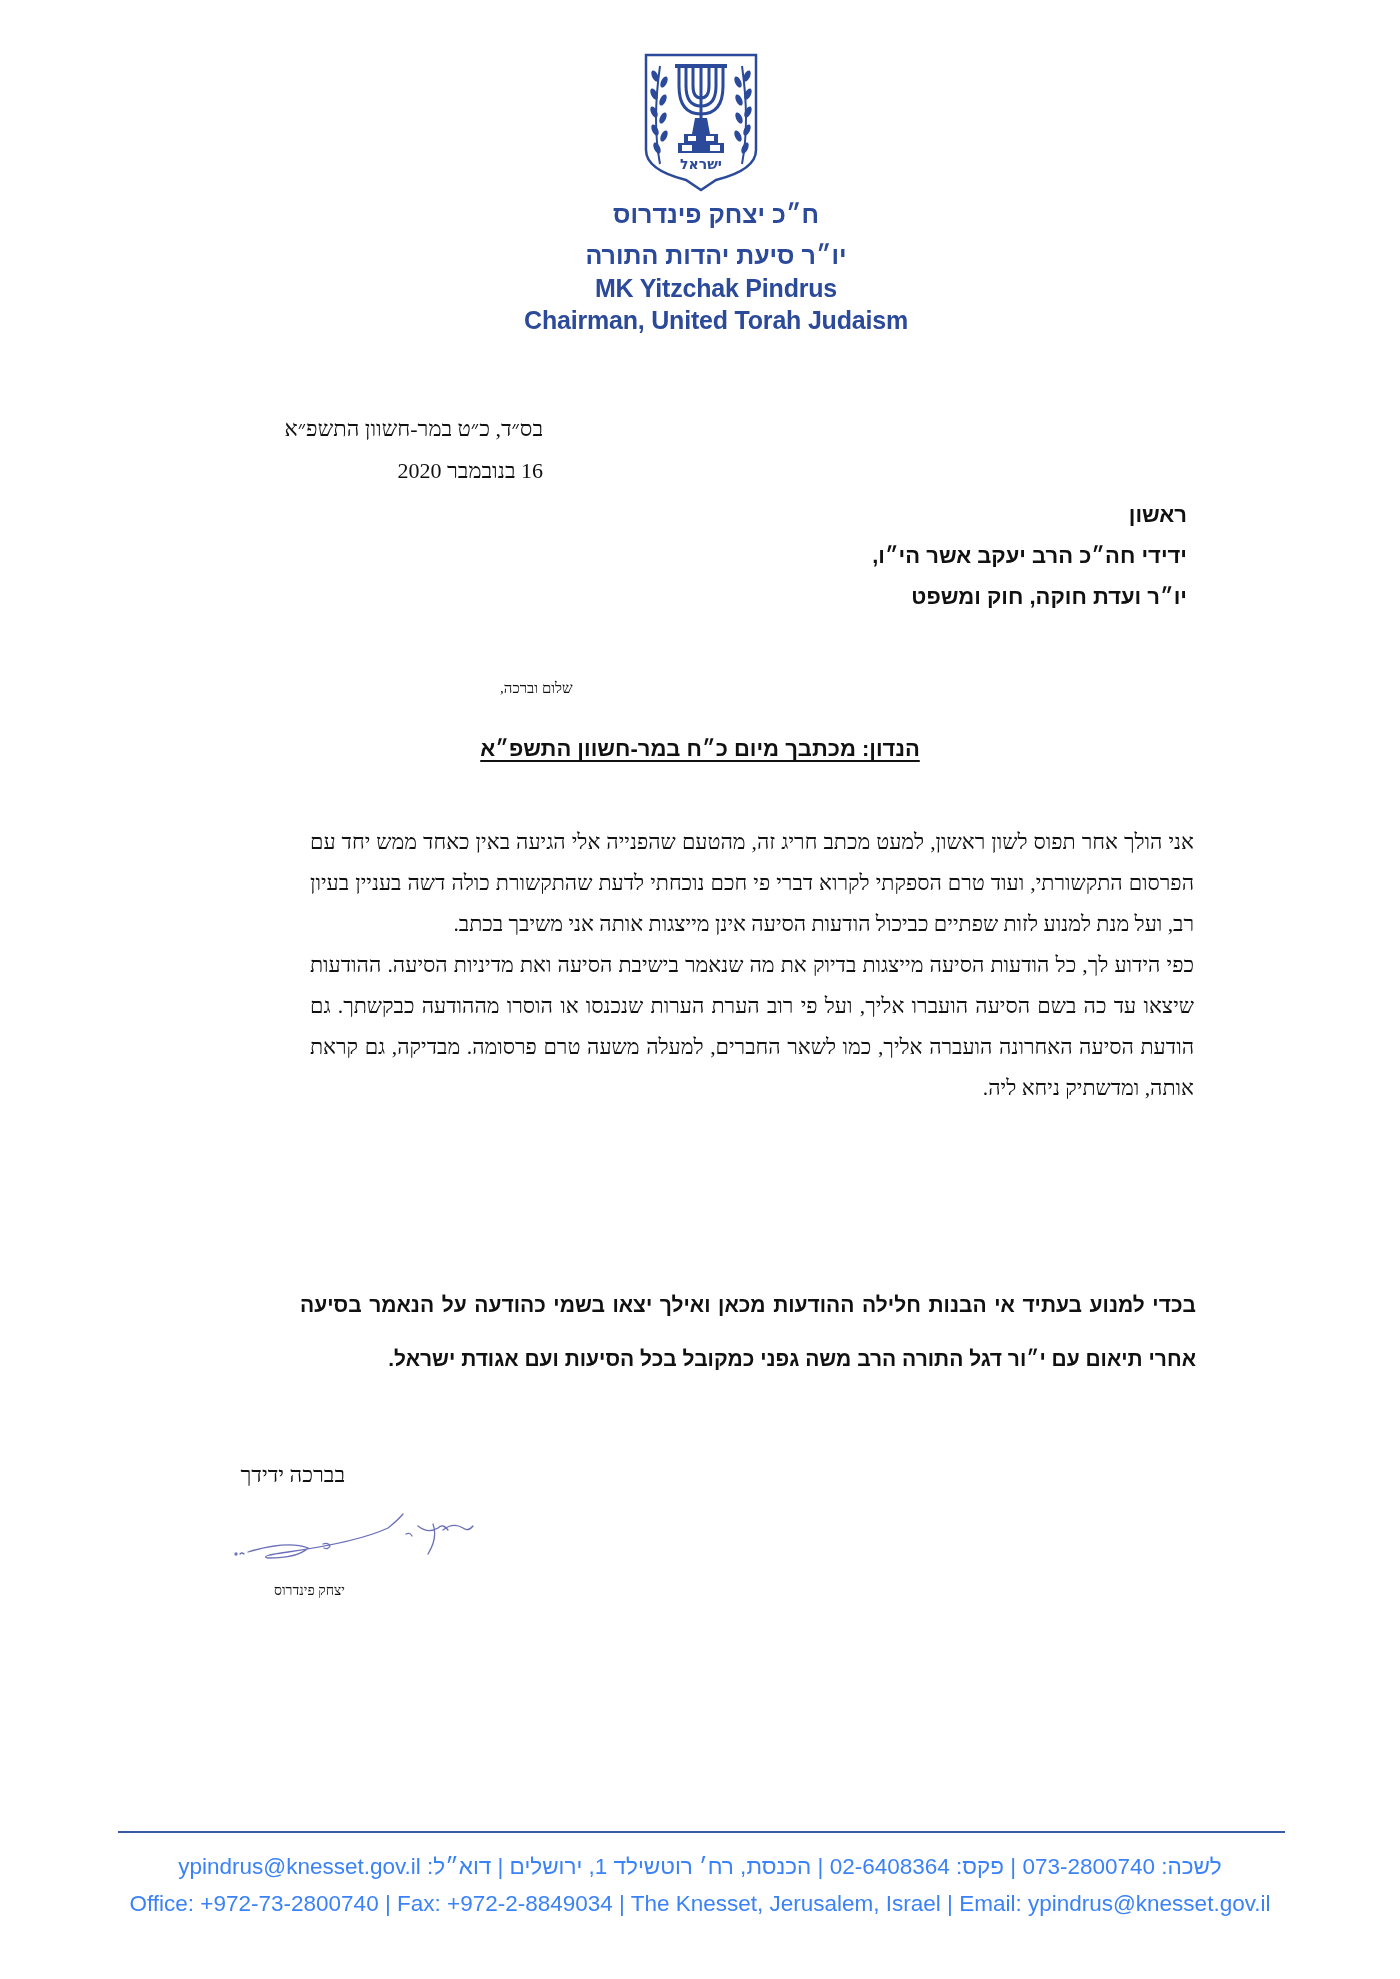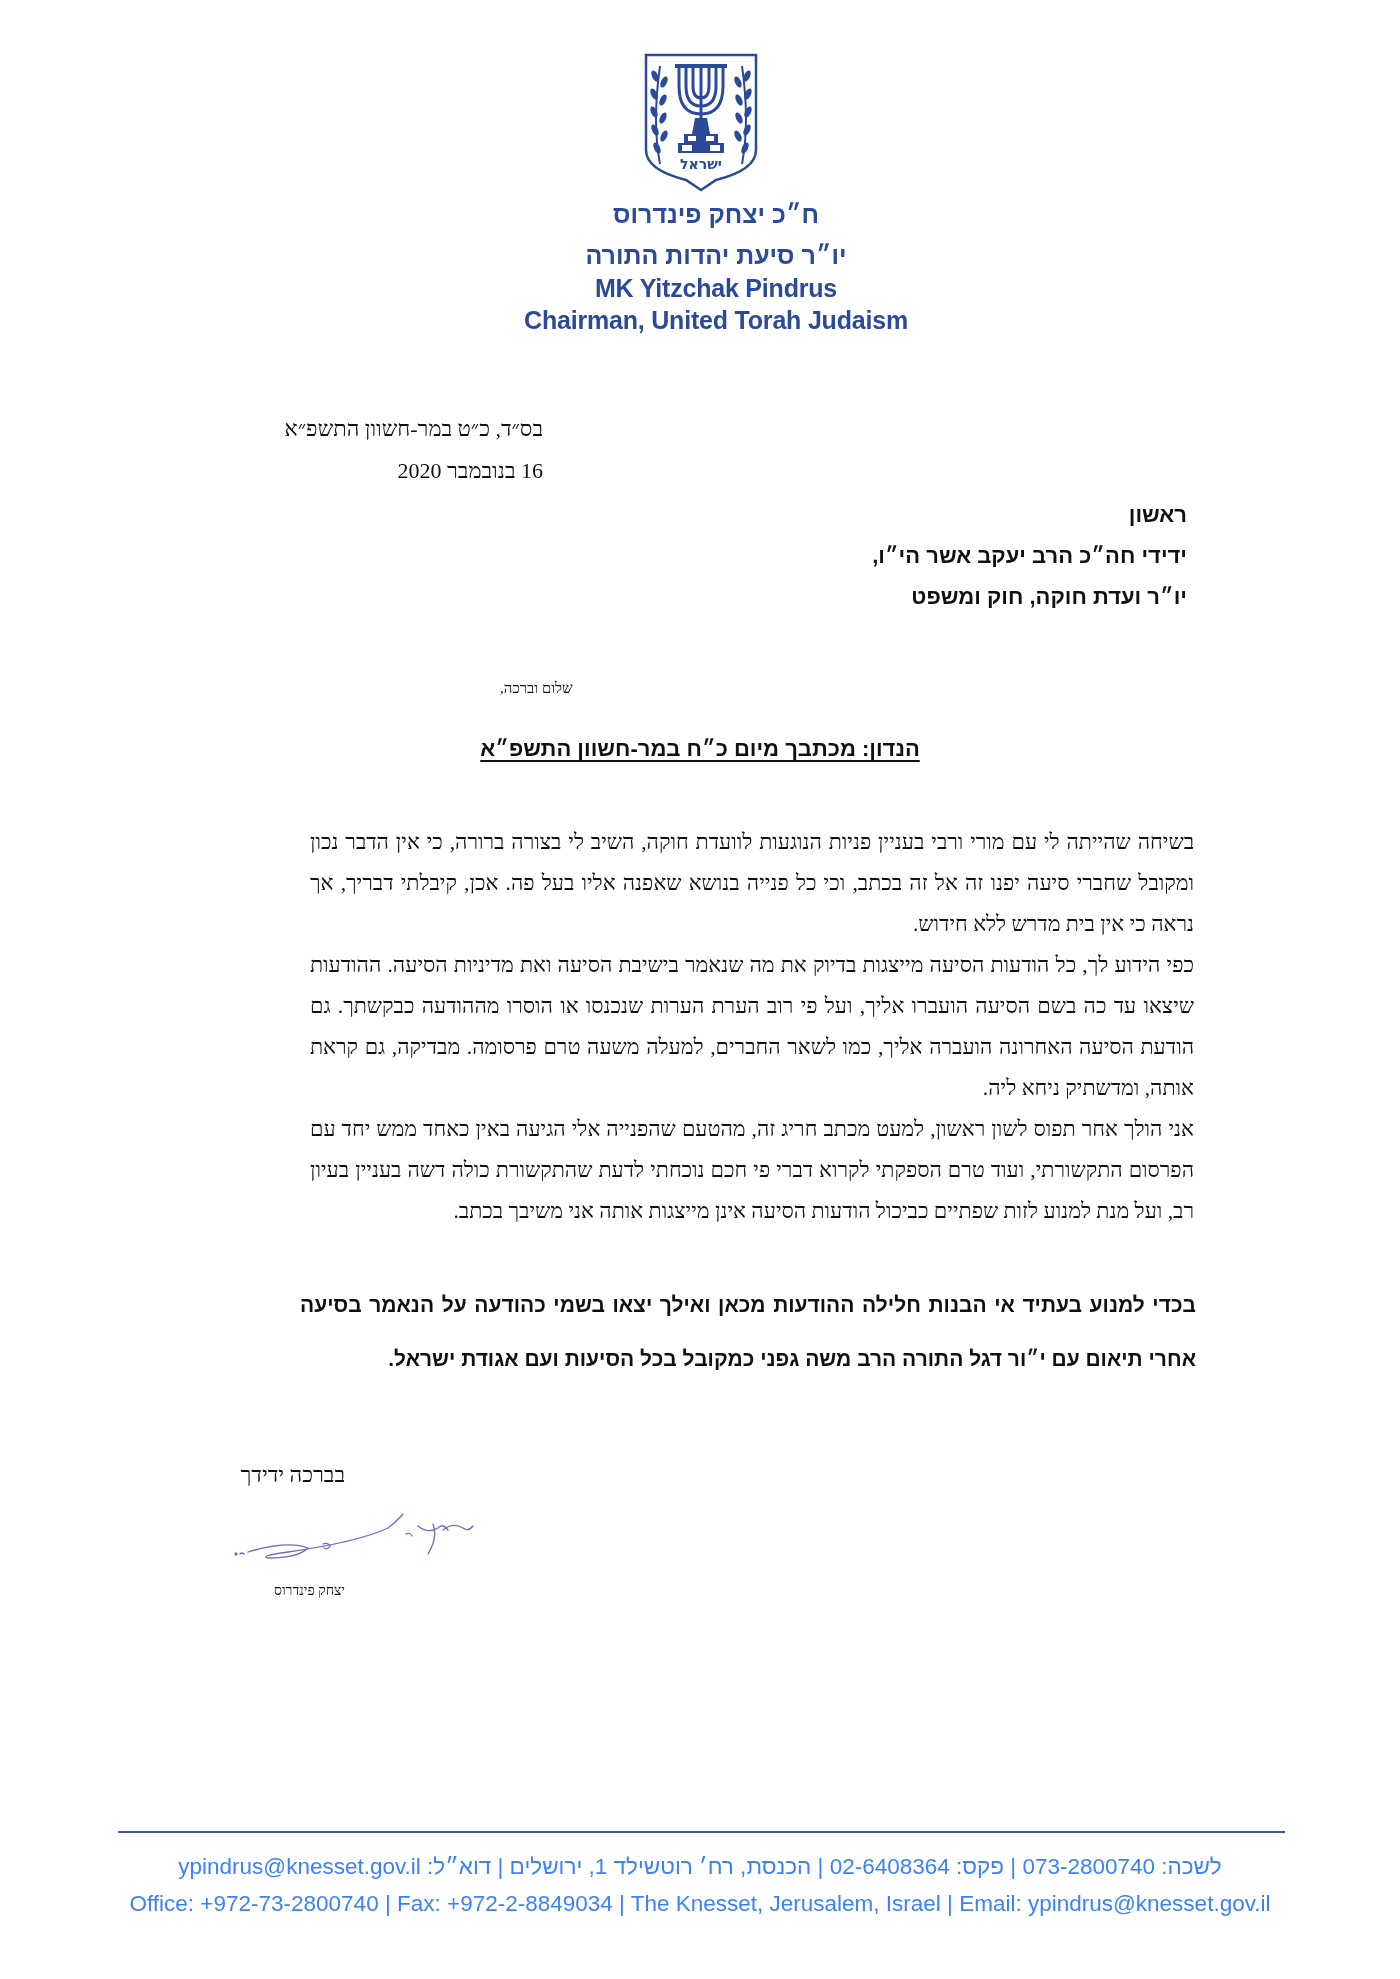--- a/index.html
+++ b/index.html
@@ -114,23 +114,22 @@
 <div id="date-greg" class="abs date">16 בנובמבר 2020</div>
 
 <div id="addr-1" class="abs addr">ראשון</div>
 <div id="addr-2" class="abs addr">ידידי חה״כ הרב יעקב אשר הי״ו,</div>
 <div id="addr-3" class="abs addr">יו״ר ועדת חוקה, חוק ומשפט</div>
 
 <div id="greeting" class="abs">שלום וברכה,</div>
 <div id="subject" class="abs">הנדון: מכתבך מיום כ״ח במר-חשוון התשפ״א</div>
 
 <div id="body-text" class="abs para">
-  <p>בשיחה שהייתה לי עם מורי ורבי בעניין פניות הנוגעות לוועדת חוקה, השיב לי בצורה ברורה, כי אין הדבר נכון ומקובל שחברי סיעה יפנו זה אל זה בכתב, וכי כל פנייה בנושא שאפנה אליו בעל פה. אכן, קיבלתי דבריך, אך נראה כי אין בית מדרש ללא חידוש.</p>
+  <p>אני הולך אחר תפוס לשון ראשון, למעט מכתב חריג זה, מהטעם שהפנייה אלי הגיעה באין כאחד ממש יחד עם הפרסום התקשורתי, ועוד טרם הספקתי לקרוא דברי פי חכם נוכחתי לדעת שהתקשורת כולה דשה בעניין בעיון רב, ועל מנת למנוע לזות שפתיים כביכול הודעות הסיעה אינן מייצגות אותה אני משיבך בכתב.</p>
   <p>כפי הידוע לך, כל הודעות הסיעה מייצגות בדיוק את מה שנאמר בישיבת הסיעה ואת מדיניות הסיעה. ההודעות שיצאו עד כה בשם הסיעה הועברו אליך, ועל פי רוב הערת הערות שנכנסו או הוסרו מההודעה כבקשתך. גם הודעת הסיעה האחרונה הועברה אליך, כמו לשאר החברים, למעלה משעה טרם פרסומה. מבדיקה, גם קראת אותה, ומדשתיק ניחא ליה.</p>
-  <p>אני הולך אחר תפוס לשון ראשון, למעט מכתב חריג זה, מהטעם שהפנייה אלי הגיעה באין כאחד ממש יחד עם הפרסום התקשורתי, ועוד טרם הספקתי לקרוא דברי פי חכם נוכחתי לדעת שהתקשורת כולה דשה בעניין בעיון רב, ועל מנת למנוע לזות שפתיים כביכול הודעות הסיעה אינן מייצגות אותה אני משיבך בכתב.</p>
 </div>
 
 <div id="closing-bold" class="abs">בכדי למנוע בעתיד אי הבנות חלילה ההודעות מכאן ואילך יצאו בשמי כהודעה על הנאמר בסיעה אחרי תיאום עם י״ור דגל התורה הרב משה גפני כמקובל בכל הסיעות ועם אגודת ישראל.</div>
 
 <div id="sign-off" class="abs">בברכה ידידך</div>
 <div id="signature" class="abs">
   <svg width="270" height="60" viewBox="0 0 270 60">
     <g stroke="#6a6fb8" stroke-width="1.3" fill="none" stroke-linecap="round">
       <path d="M20 44 Q60 32 80 40 Q70 50 40 50 Q30 48 60 44 Q130 34 160 20 Q170 12 175 6"></path>
       <path d="M190 18 Q200 26 210 20 Q215 15 220 22"></path>

